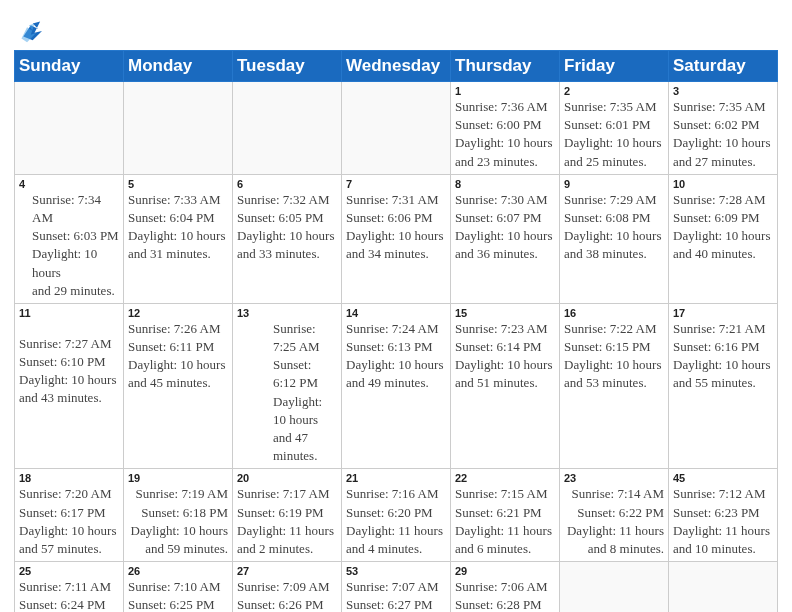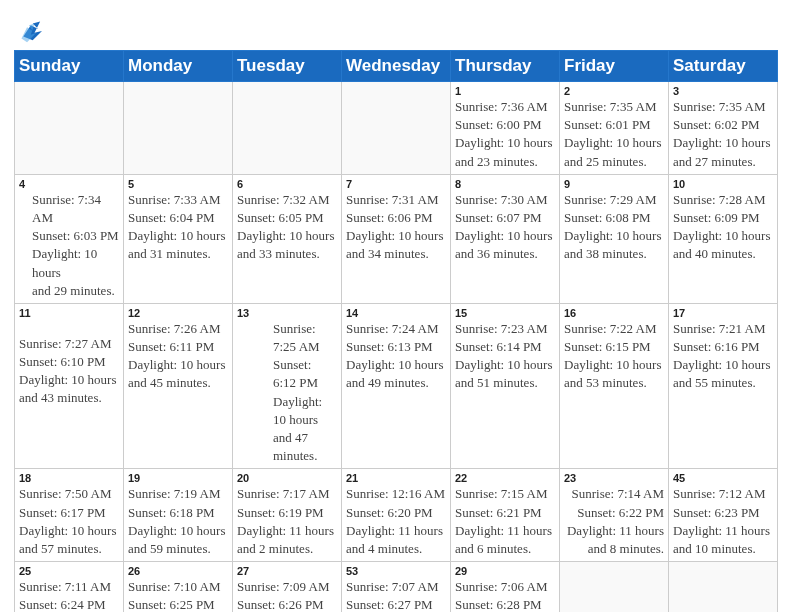--- a/index.html
+++ b/index.html
@@ -248,42 +248,42 @@
             <div class="day-number">17</div>
             <div class="day-info" style="white-space: pre-line;">Sunrise: 7:21 AM
 Sunset: 6:16 PM
 Daylight: 10 hours
 and 55 minutes.</div>
           </td>
         </tr>
         <tr>
           <td>
             <div class="day-number">18</div>
-            <div class="day-info" style="white-space: pre-line;">Sunrise: 7:50 AM
+            <div class="day-info" style="white-space: pre-line;">Sunrise: 7:20 AM
 Sunset: 6:17 PM
 Daylight: 10 hours
 and 57 minutes.</div>
           </td>
           <td>
             <div class="day-number">19</div>
-            <div class="day-info" style="white-space: pre-line;">Sunrise: 7:19 AM
+            <div class="day-info" style="white-space: pre-line; text-align: right;">Sunrise: 7:19 AM
 Sunset: 6:18 PM
 Daylight: 10 hours
 and 59 minutes.</div>
           </td>
           <td>
             <div class="day-number">20</div>
             <div class="day-info" style="white-space: pre-line;">Sunrise: 7:17 AM
 Sunset: 6:19 PM
 Daylight: 11 hours
 and 2 minutes.</div>
           </td>
           <td>
             <div class="day-number">21</div>
-            <div class="day-info" style="white-space: pre-line;">Sunrise: 12:16 AM
+            <div class="day-info" style="white-space: pre-line;">Sunrise: 7:16 AM
 Sunset: 6:20 PM
 Daylight: 11 hours
 and 4 minutes.</div>
           </td>
           <td>
             <div class="day-number">22</div>
             <div class="day-info" style="white-space: pre-line;">Sunrise: 7:15 AM
 Sunset: 6:21 PM
 Daylight: 11 hours
 and 6 minutes.</div>

